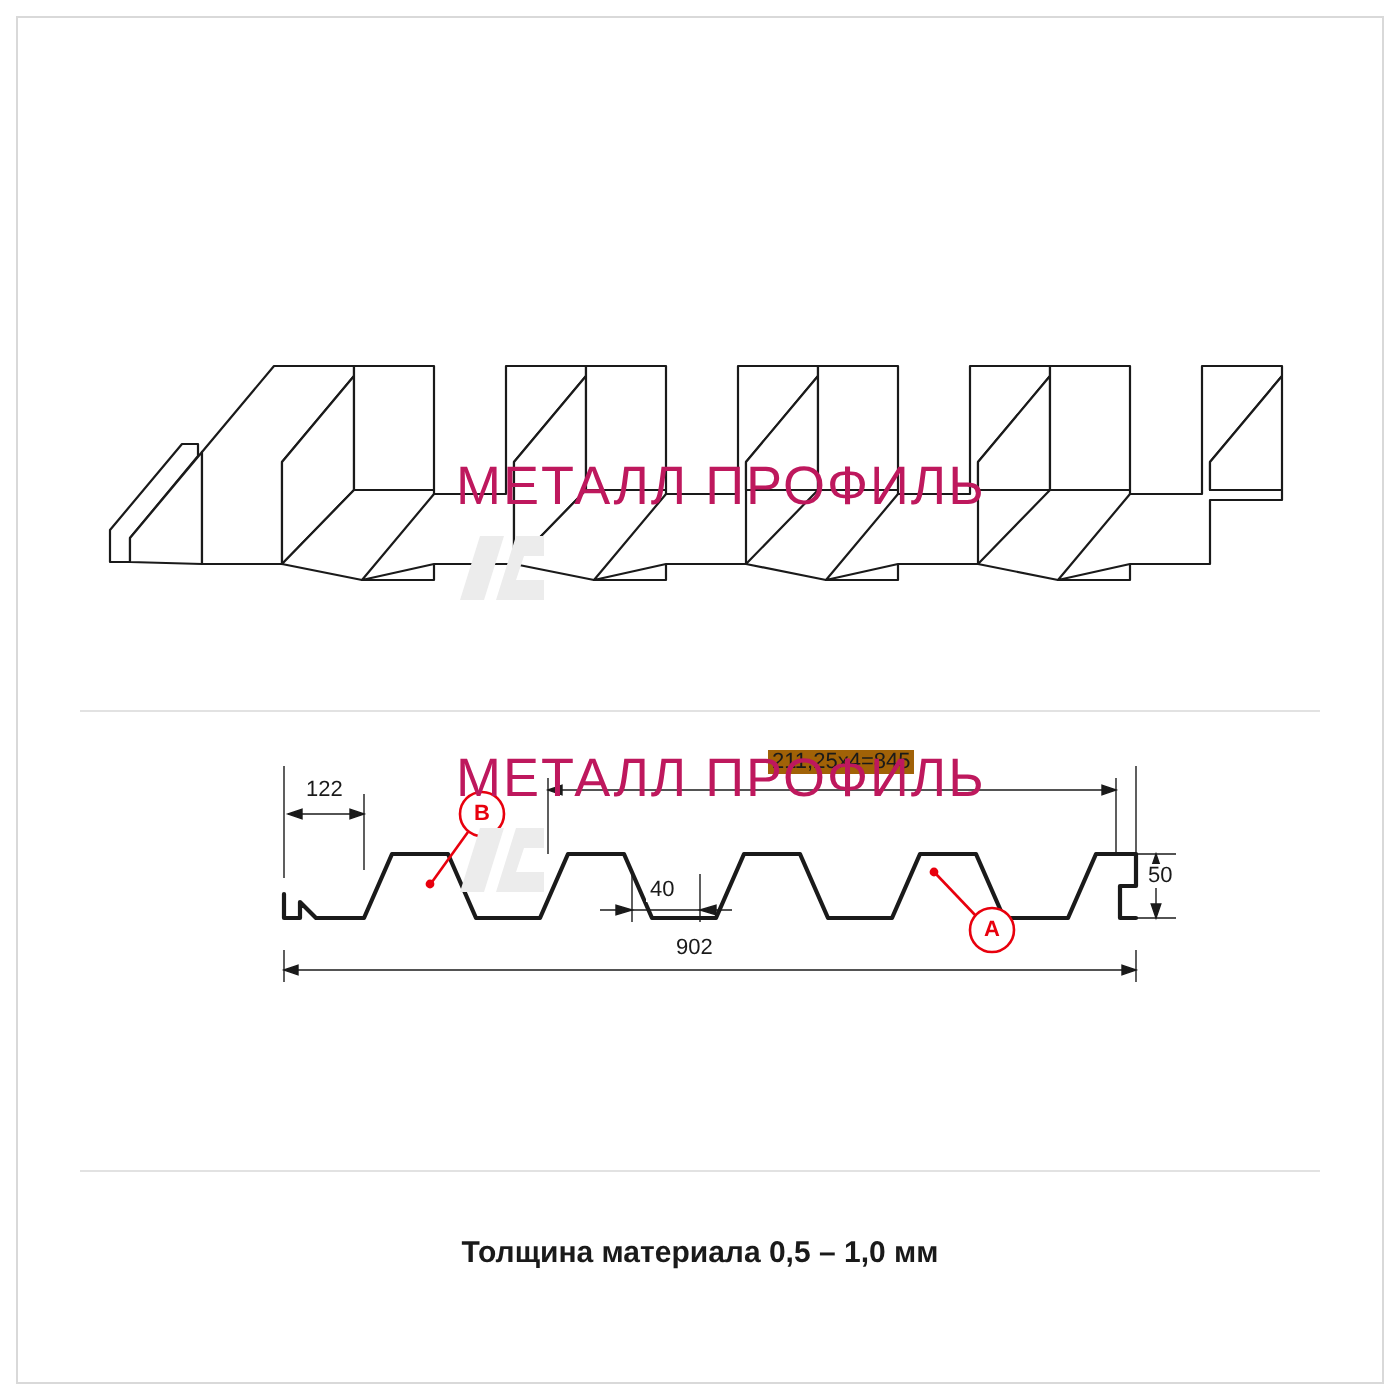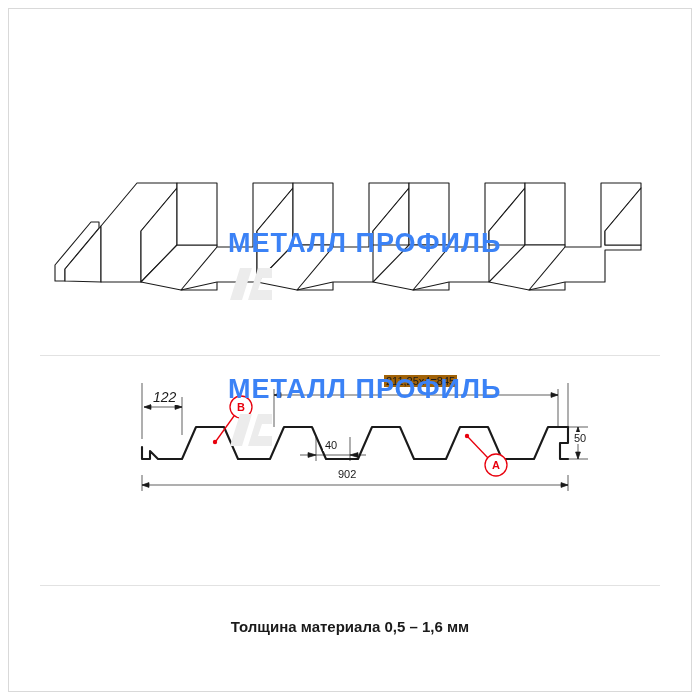--- a/index.html
+++ b/index.html
@@ -82,22 +82,22 @@
     left: 120px;
     top: 375px;
     width: 470px;
     height: 130px;
   }
 
   .wm {
     position: absolute;
     pointer-events: none;
     user-select: none;
-    color: #3b82f6;
-    font-weight: bold;
+    color: #be185d;
+    font-weight: normal;
     white-space: nowrap;
   }
   #watermark-top {
     left: 228px;
     top: 228px;
     font-size: 27px;
     letter-spacing: 1px;
   }
   #watermark-bottom {
     left: 228px;
@@ -231,35 +231,35 @@
 
       <g>
         <circle cx="376" cy="90" r="11" stroke="#e8000d" stroke-width="1.3" fill="#ffffff"></circle>
         <line x1="368" y1="83" x2="348" y2="62" stroke="#e8000d" stroke-width="1.3"></line>
         <circle cx="347" cy="61" r="2.2" fill="#e8000d"></circle>
       </g>
     </svg>
 
     
     <div style="position:absolute; left:264px; top:0px; font-size:11px; background:#a16207; padding:0 2px;">211,25х4=845</div>
-    <div style="position:absolute; left:31px; top:14px; font-size:14px; background:#ffffff; padding:0 2px;font-style:italic;">122</div>
+    <div style="position:absolute; left:31px; top:14px; font-size:11px; background:#ffffff; padding:0 2px;">122</div>
     <div style="position:absolute; left:203px; top:64px; font-size:11px; background:#ffffff; padding:0 2px;">40</div>
     <div style="position:absolute; left:216px; top:93px; font-size:11px; background:#ffffff; padding:0 2px;">902</div>
     <div style="position:absolute; left:452px; top:57px; font-size:11px; background:#ffffff; padding:0 2px;">50</div>
 
     
     <div class="callout-label" style="left:117px; top:26px;">B</div>
     <div class="callout-label" style="left:372px; top:84px;">A</div>
   </div>
 
   <div class="wm" id="watermark-bottom">МЕТАЛЛ ПРОФИЛЬ</div>
   <div class="wm-logo" id="watermark-logo-bottom">
     <svg width="46" height="42" viewBox="0 0 46 42" fill="none">
       <path d="M2 38 L12 6 L24 6 L14 38 Z" fill="#ececec"></path>
       <path d="M20 38 L30 6 L44 6 L44 16 L34 16 L30 28 L44 28 L44 38 Z" fill="#ececec"></path>
     </svg>
   </div>
 
   <div class="divider" id="divider-bottom"></div>
 
-  <div class="footer-note">Толщина материала 0,5 – 1,6 мм</div>
+  <div class="footer-note">Толщина материала 0,5 – 1,0 мм</div>
 
 </div>
 
 </body></html>

